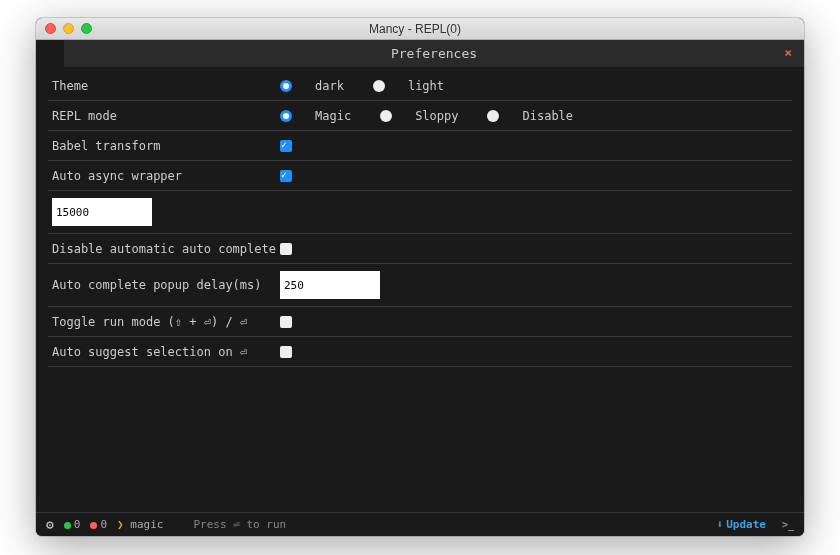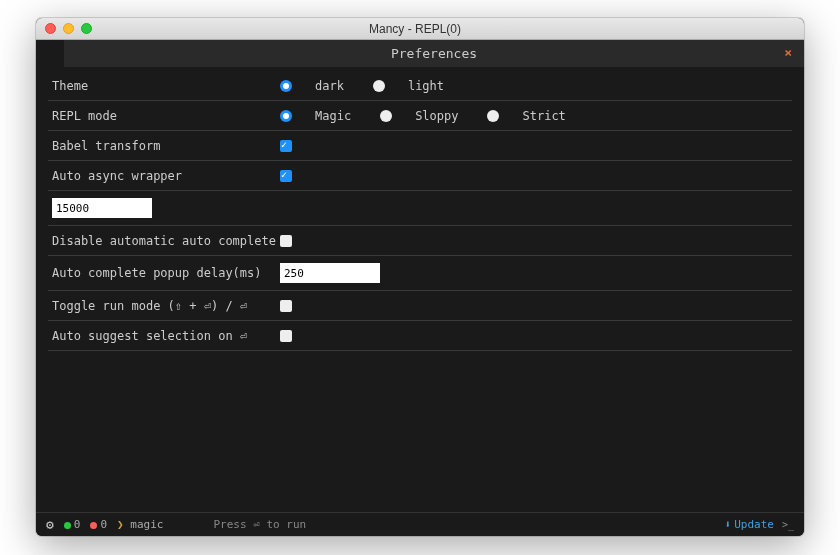--- a/index.html
+++ b/index.html
@@ -78,34 +78,34 @@
   .opt-label { margin-right:8px; }
   .chk {
     width:12px; height:12px; background:#eee; display:inline-block; position:relative; flex-shrink:0;
     border-radius:2px;
   }
   .chk.on { background:#1e90ff; }
   .chk.on::after{
     content:"✓"; color:#fff; position:absolute; font-size:10px; left:1px; top:-1px; line-height:12px;
   }
   .num-input {
-    width:100px; height:20px; background:#fff; color:#000;
+    width:100px; height:28px; background:#fff; color:#000;
     border:none; font-family:inherit; font-size:11px; padding:0 4px;
   }
   .statusbar {
     height:24px; background:#1a1a1a; border-top:1px solid #333;
     display:flex; align-items:center; color:#aaa; font-size:11px;
     padding:0 10px; flex-shrink:0; gap:8px;
   }
   .sb-left { display:flex; align-items:center; gap:10px; flex:1;}
   .sb-dot { width:7px; height:7px; border-radius:50%; display:inline-block; margin-right:3px; vertical-align:middle;}
   .sb-green{background:#28c940;} .sb-red{background:#ff5f57;}
   .sb-tag{color:#cca43b;}
-  .sb-hint{color:#888; margin-left:20px;padding-left:20px;}
-  .sb-right{ color:#3fa0e0; display:flex; align-items:flex-start; gap:0;}
+  .sb-hint{color:#888; margin-left:0;padding-left:20px;}
+  .sb-right{ color:#3fa0e0; display:flex; align-items:flex-start; gap:8px;font-weight:bold;}
   .gear::before{content:"⚙"; color:#ccc; font-size:13px;}
   .dl::before{content:"⬇"; color:#3fa0e0; font-size:11px; margin-right:3px;}
   .term::before{content:">_"; color:#888; font-size:10px; margin-left:8px;}
 </style>
 </head>
 <body>
 
 <div class="window">
 
   <div class="titlebar">
@@ -135,21 +135,21 @@
     </div>
 
     <div class="row">
       <div class="label">REPL mode</div>
       <div class="control">
         <span class="radio sel"></span>
         <span class="opt-label">Magic</span>
         <span class="radio"></span>
         <span class="opt-label">Sloppy</span>
         <span class="radio"></span>
-        <span class="opt-label">Strict</span>
+        <span class="opt-label">Disable</span>
       </div>
     </div>
 
     <div class="row">
       <div class="label">Babel transform</div>
       <div class="control">
           <span class="chk on"></span>
         </div>
     </div>
 

